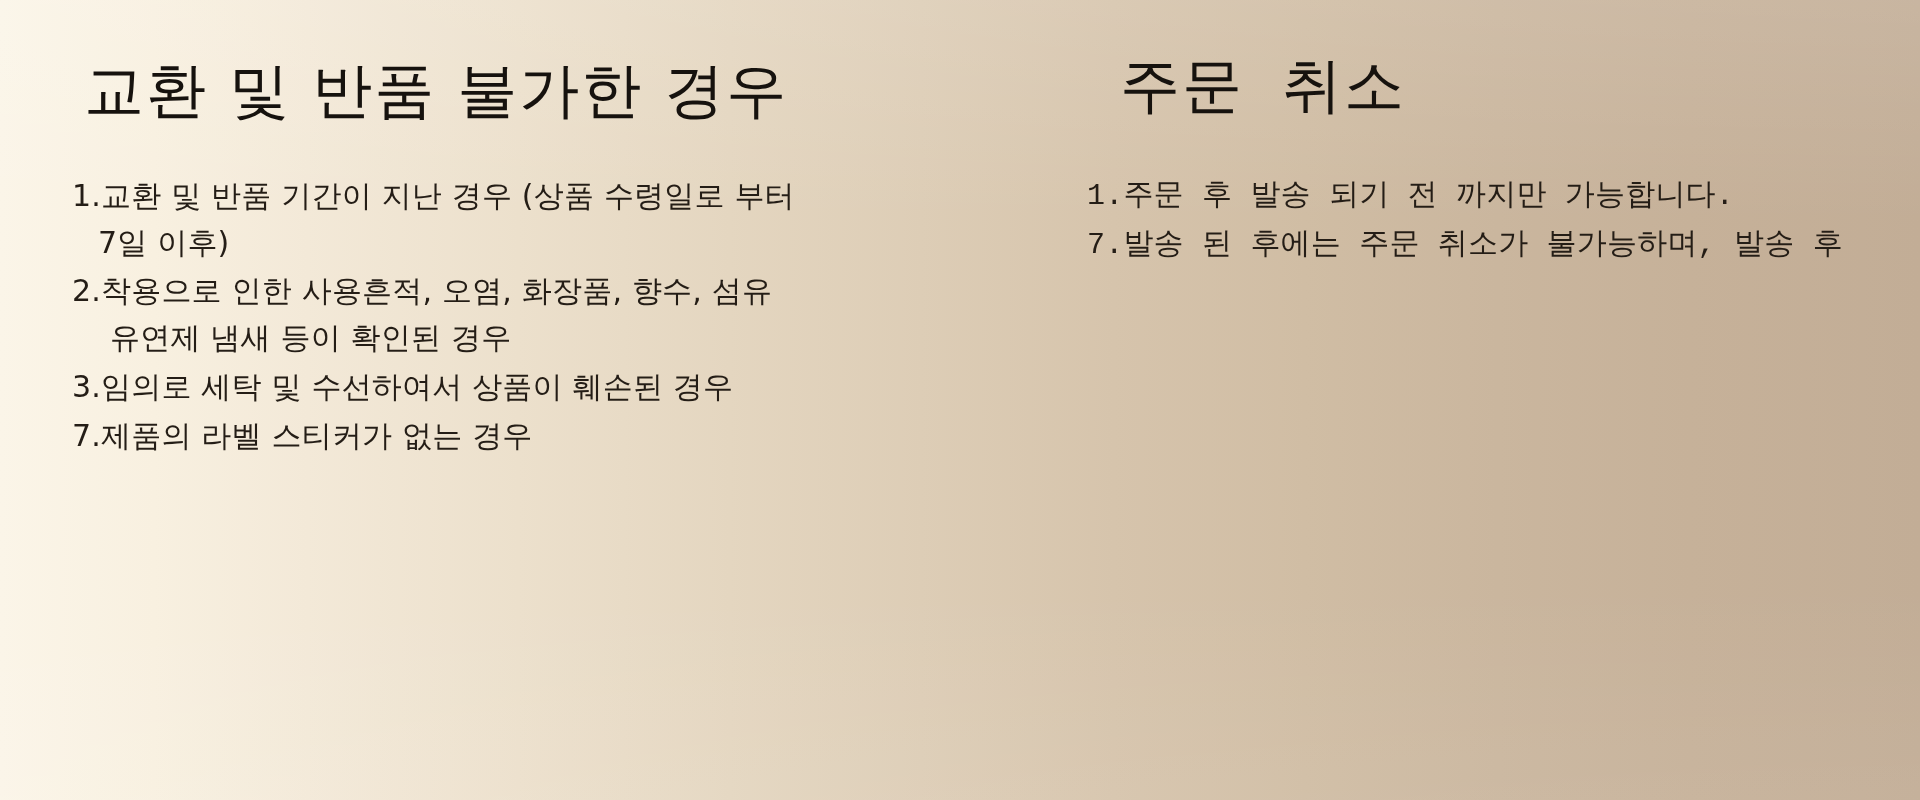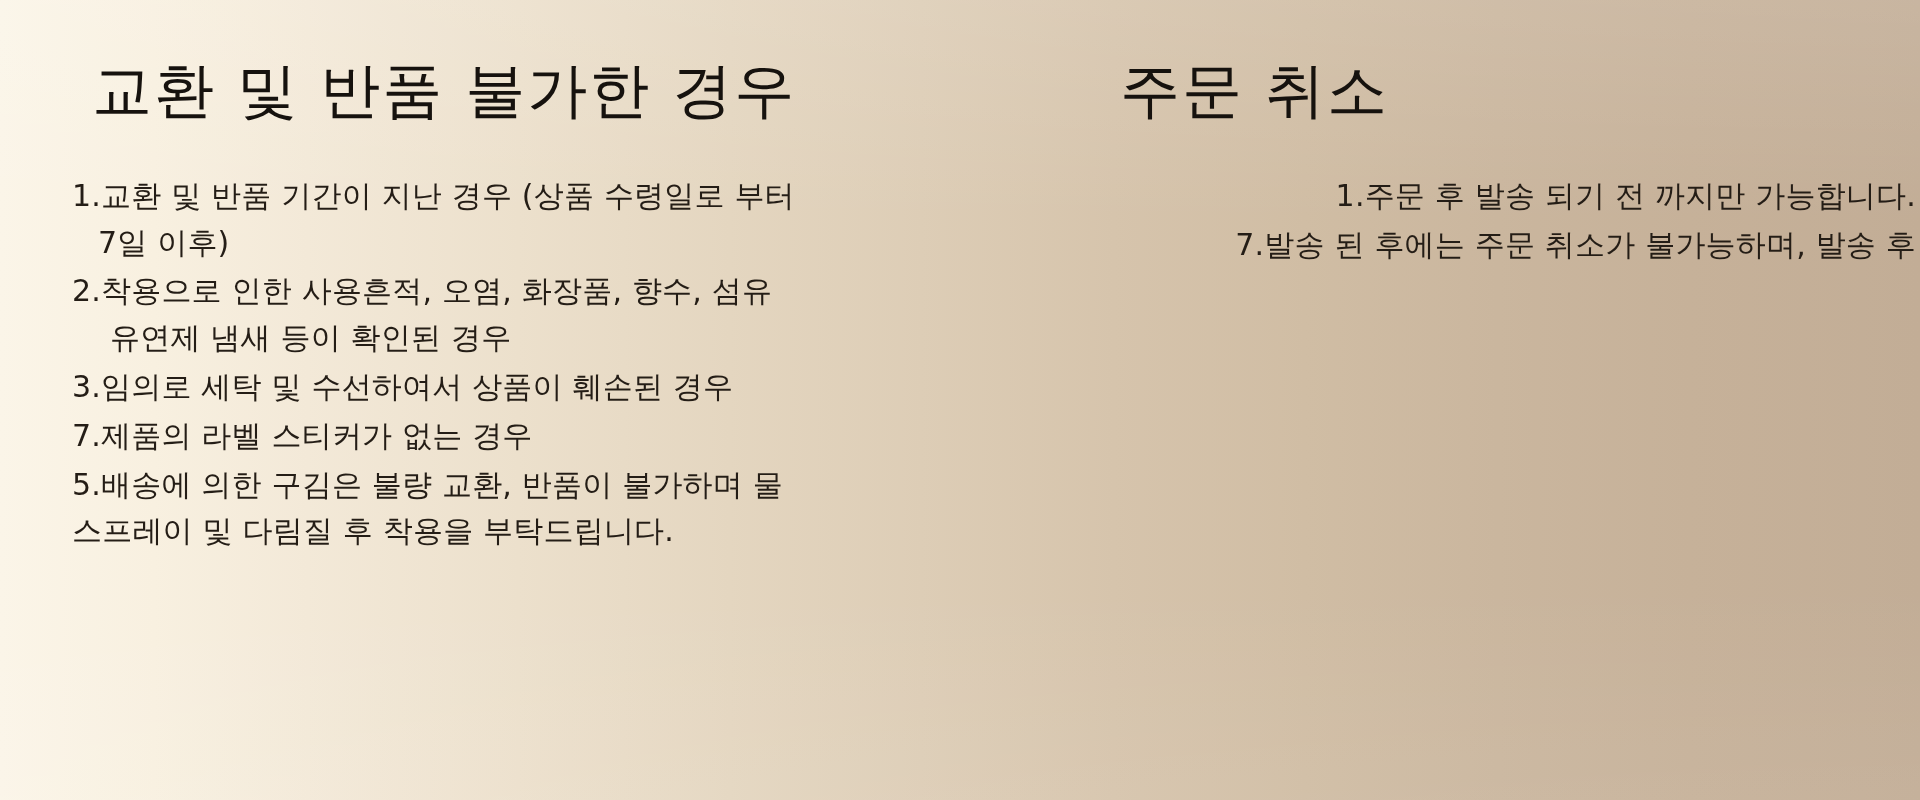--- a/index.html
+++ b/index.html
@@ -55,56 +55,56 @@
     width: 100%;
     height: 100%;
     box-sizing: border-box;
   }
 
   .col {
     box-sizing: border-box;
   }
   .col-left {
     width: 960px;
-    padding: 52px 0 0 8px;
+    padding: 52px 0 0 0;
   }
   .col-right {
     width: 960px;
     padding: 52px 0 0 0;
+    font-family: Liberation Mono, monospace;
   }
 
   .section-title {
     color: #16120e;
     font-size: 60px;
     font-weight: 400;
     line-height: 1.28;
     letter-spacing: 2px;
     margin: 0;
     white-space: nowrap;
   }
   .col-left .section-title {
     padding-left: 84px;
   }
   .col-right .section-title {
     padding-left: 160px;
   }
 
   .item-list {
-    margin: 4px;
+    margin: 12px;
     padding: 0;
     list-style: none;
   }
   .col-left .item-list {
     margin-top: 44px;
     padding-left: 60px;
   }
   .col-right .item-list {
     margin-top: 44px;
     padding-left: 115px;
-    text-align: right;
   }
 
   .item {
     color: #241d16;
     font-size: 30px;
     font-weight: 400;
     line-height: 1.56;
     letter-spacing: 0.2px;
     margin: 0 0 2px 0;
     white-space: nowrap;
@@ -134,24 +134,20 @@
           <li class="item">
             <span class="item-line cont-0">2.착용으로 인한 사용흔적, 오염, 화장품, 향수, 섬유</span>
             <span class="item-line cont-2">유연제 냄새 등이 확인된 경우</span>
           </li>
           <li class="item">
             <span class="item-line cont-0">3.임의로 세탁 및 수선하여서 상품이 훼손된 경우</span>
           </li>
           <li class="item">
             <span class="item-line cont-0">7.제품의 라벨 스티커가 없는 경우</span>
           </li>
-          <li class="item">
-            <span class="item-line cont-0">5.배송에 의한 구김은 불량 교환, 반품이 불가하며 물</span>
-            <span class="item-line cont-0">스프레이 및 다림질 후 착용을 부탁드립니다.</span>
-          </li>
         </ul>
     </div>
 
     <div class="col col-right">
       <h1 class="section-title">주문 취소</h1>
       <ul class="item-list">
           <li class="item">
             <span class="item-line cont-0">1.주문 후 발송 되기 전 까지만 가능합니다.</span>
           </li>
           <li class="item">

